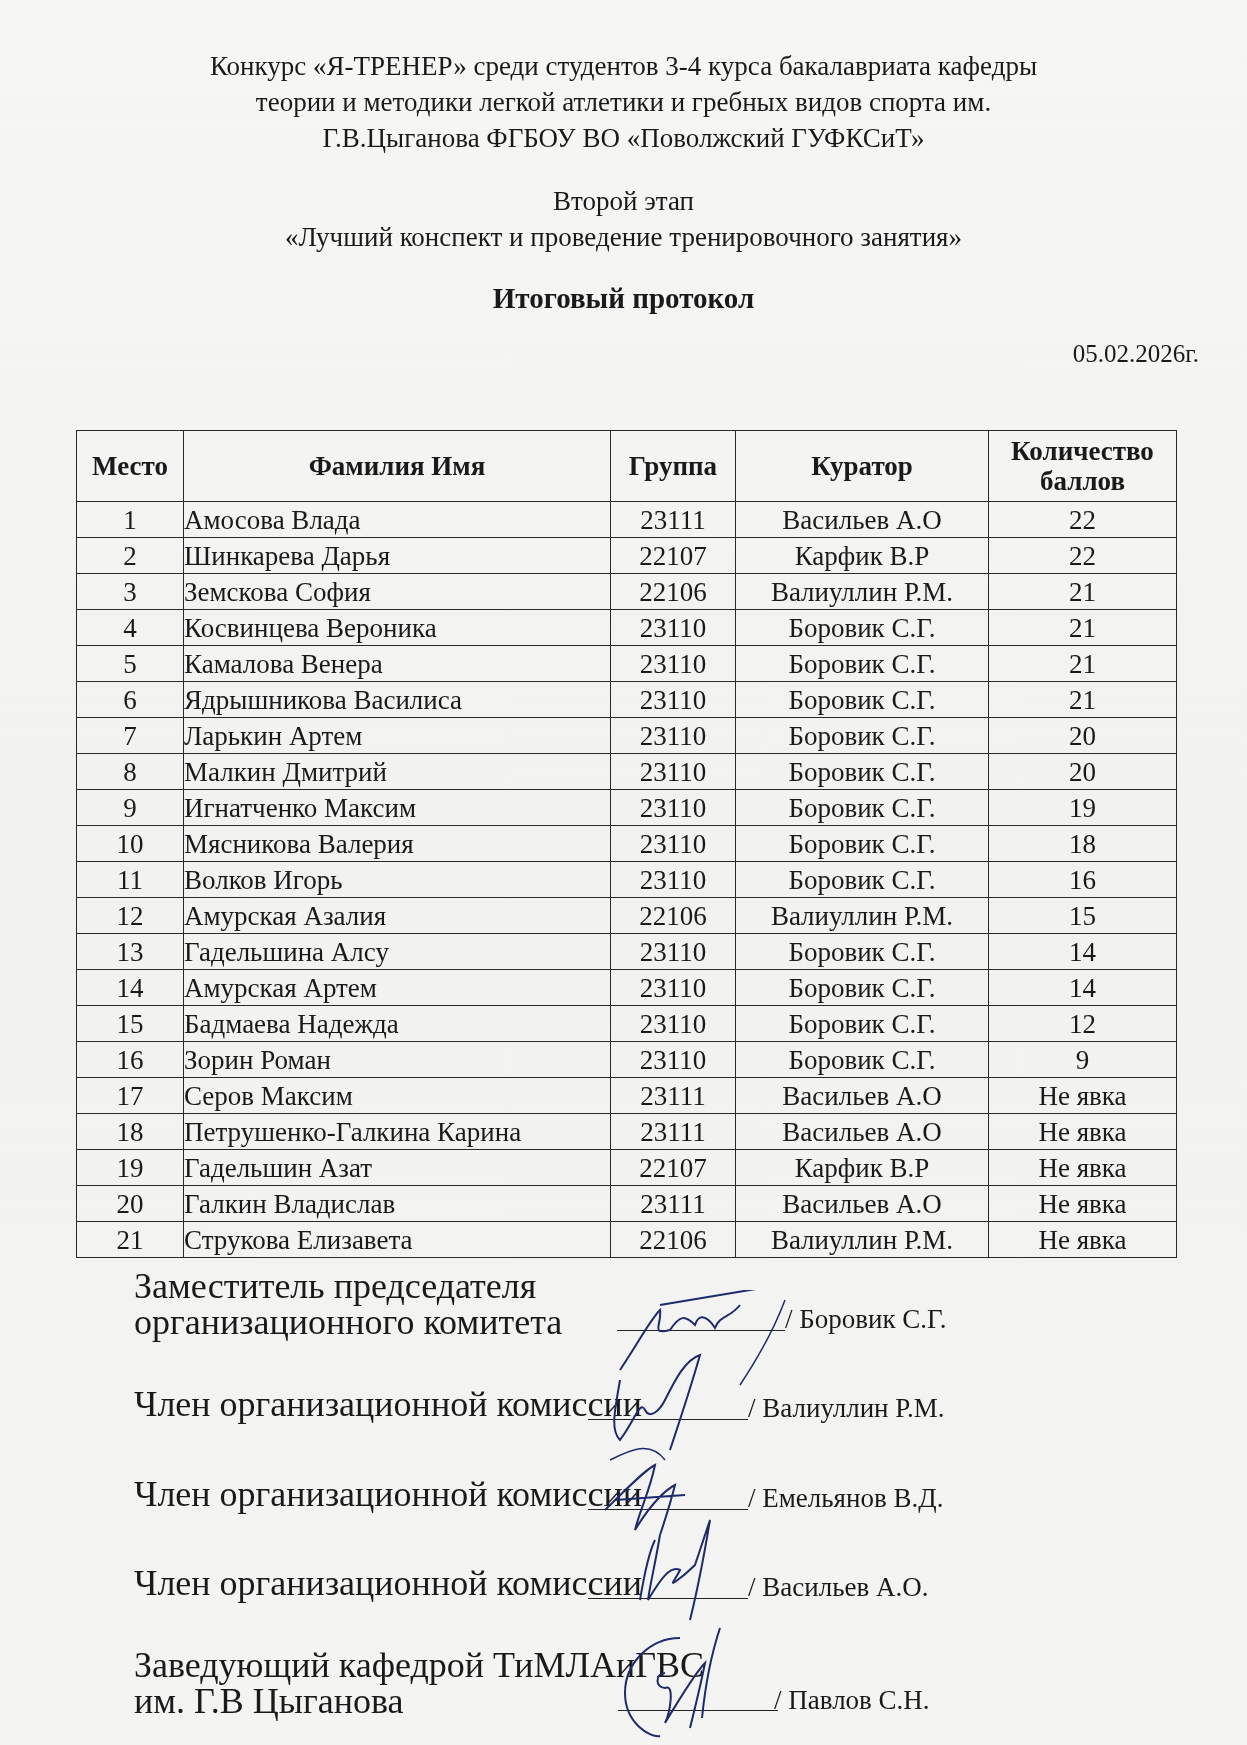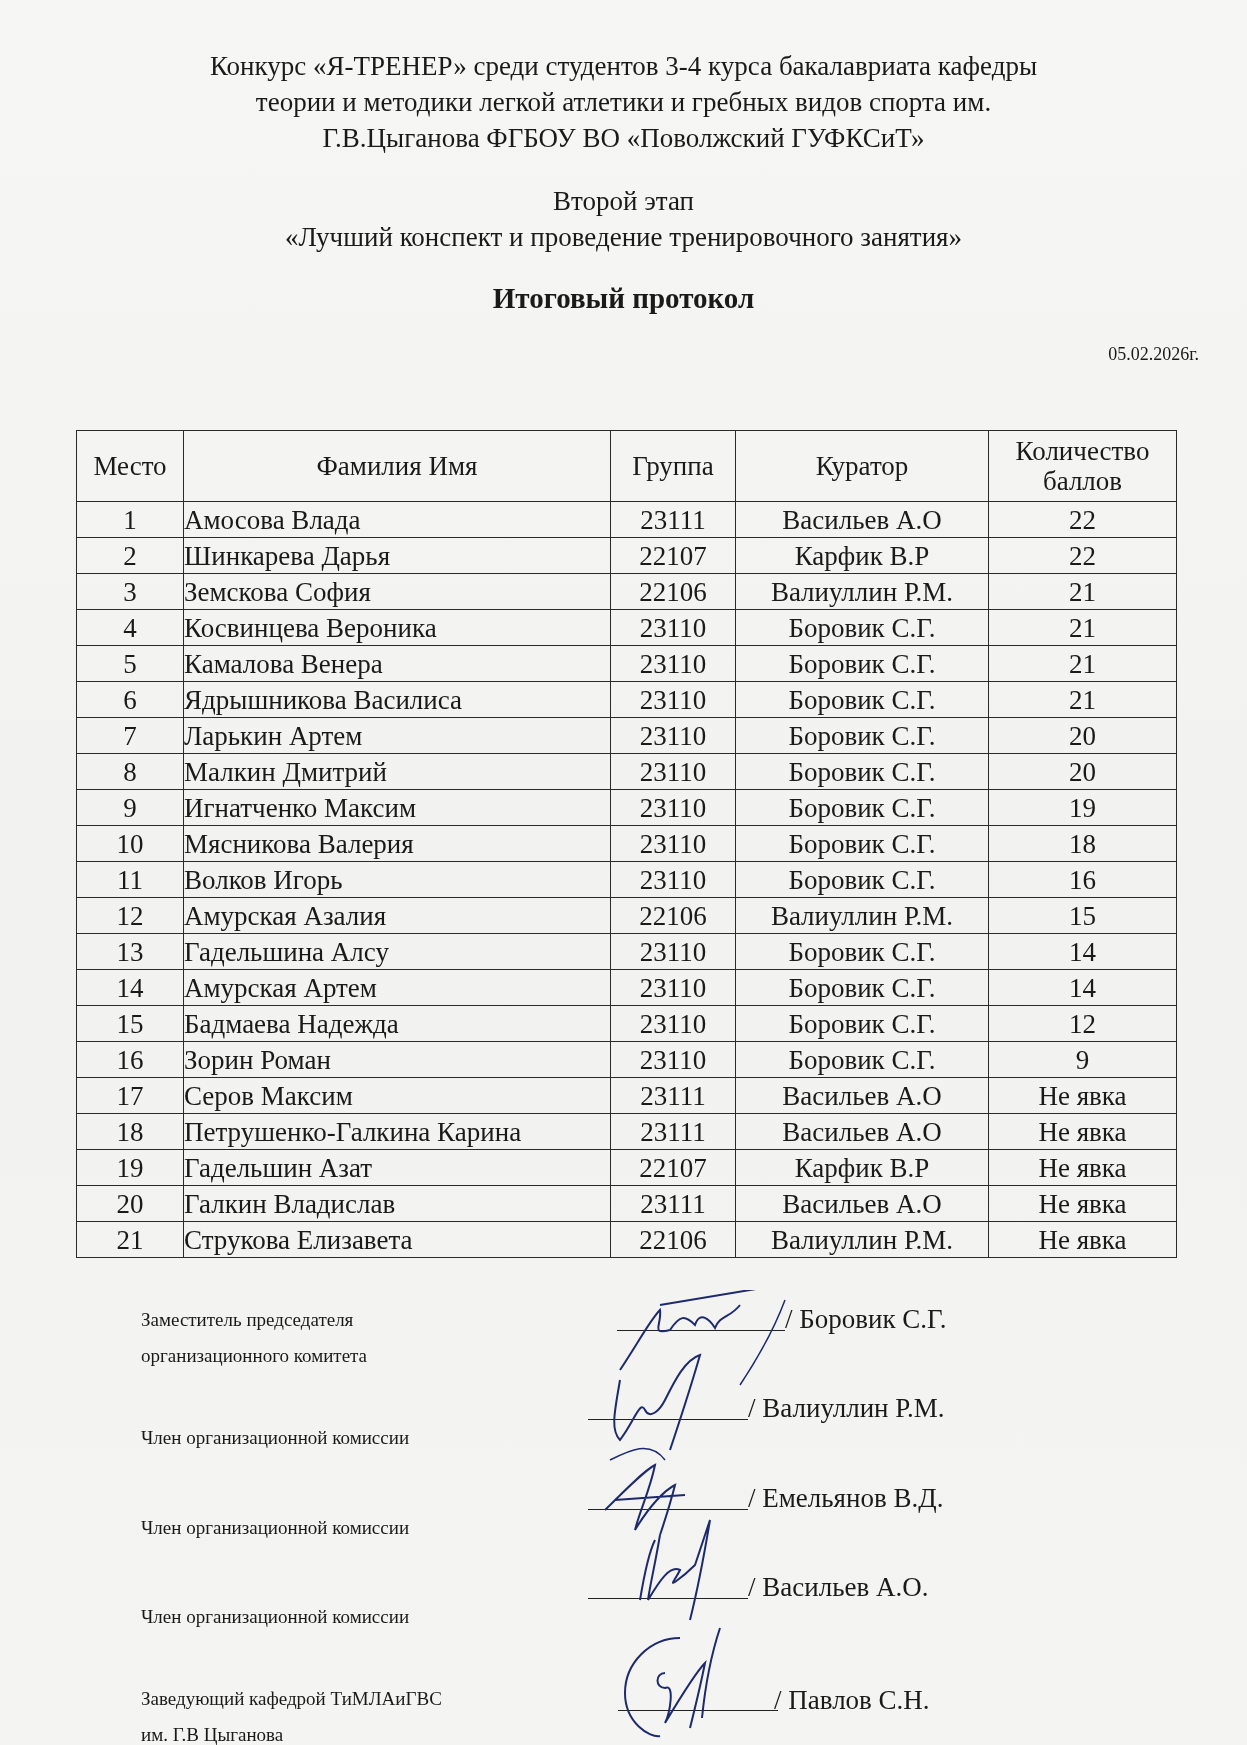--- a/index.html
+++ b/index.html
@@ -22,50 +22,50 @@
   .heading {
     top: 48px; font-size: 27px; line-height: 36px;
   }
   .stage {
     top: 183px; font-size: 27px; line-height: 36px;
   }
   .title {
     top: 280px; font-size: 29px; font-weight: bold; line-height: 36px;
   }
   .right-block {
-    position: absolute; right: 72px; text-align: center; font-size: 18px; line-height: 36px; font-family: Liberation Serif, serif;
+    position: absolute; right: 72px; text-align: center; font-size: 25px; line-height: 36px; font-family: Liberation Serif, serif;
   }
   .date { top: 336px; }
   .place { top: 374px; }
 
   table.results {
     position: absolute; left: 76px; top: 430px;
     width: 1100px;
     border-collapse: collapse;
     font-size: 27px;
     table-layout: fixed;
   }
   table.results th, table.results td {
     border: 1.5px solid #2a2a2a;
     padding: 0;
     font-weight: normal;
     line-height: 30px;
   }
   table.results th {
-    height: 70px; text-align: center; vertical-align: middle;
+    height: 70px; text-align: center; vertical-align: middle; font-weight: bold;
   }
   table.results td { height: 35px; }
   td.c-place { text-align: center; }
   td.c-name { text-align: left; padding-left: 12px; white-space: nowrap; }
   td.c-group { text-align: center; }
   td.c-curator { text-align: center; white-space: nowrap; }
   td.c-score { text-align: center; }
 
   .sign-row {
-    position: absolute; left: 141px; font-size: 19px; line-height: 36px; margin-top: 34px;
+    position: absolute; left: 134px; font-size: 36px; line-height: 36px;
   }
   .sign-line {
     position: absolute; border-bottom: 1.5px solid #222; height: 0;
   }
   .sign-name {
     position: absolute; font-size: 27px; line-height: 36px; white-space: nowrap;
   }
   .signature {
     position: absolute;
   }

